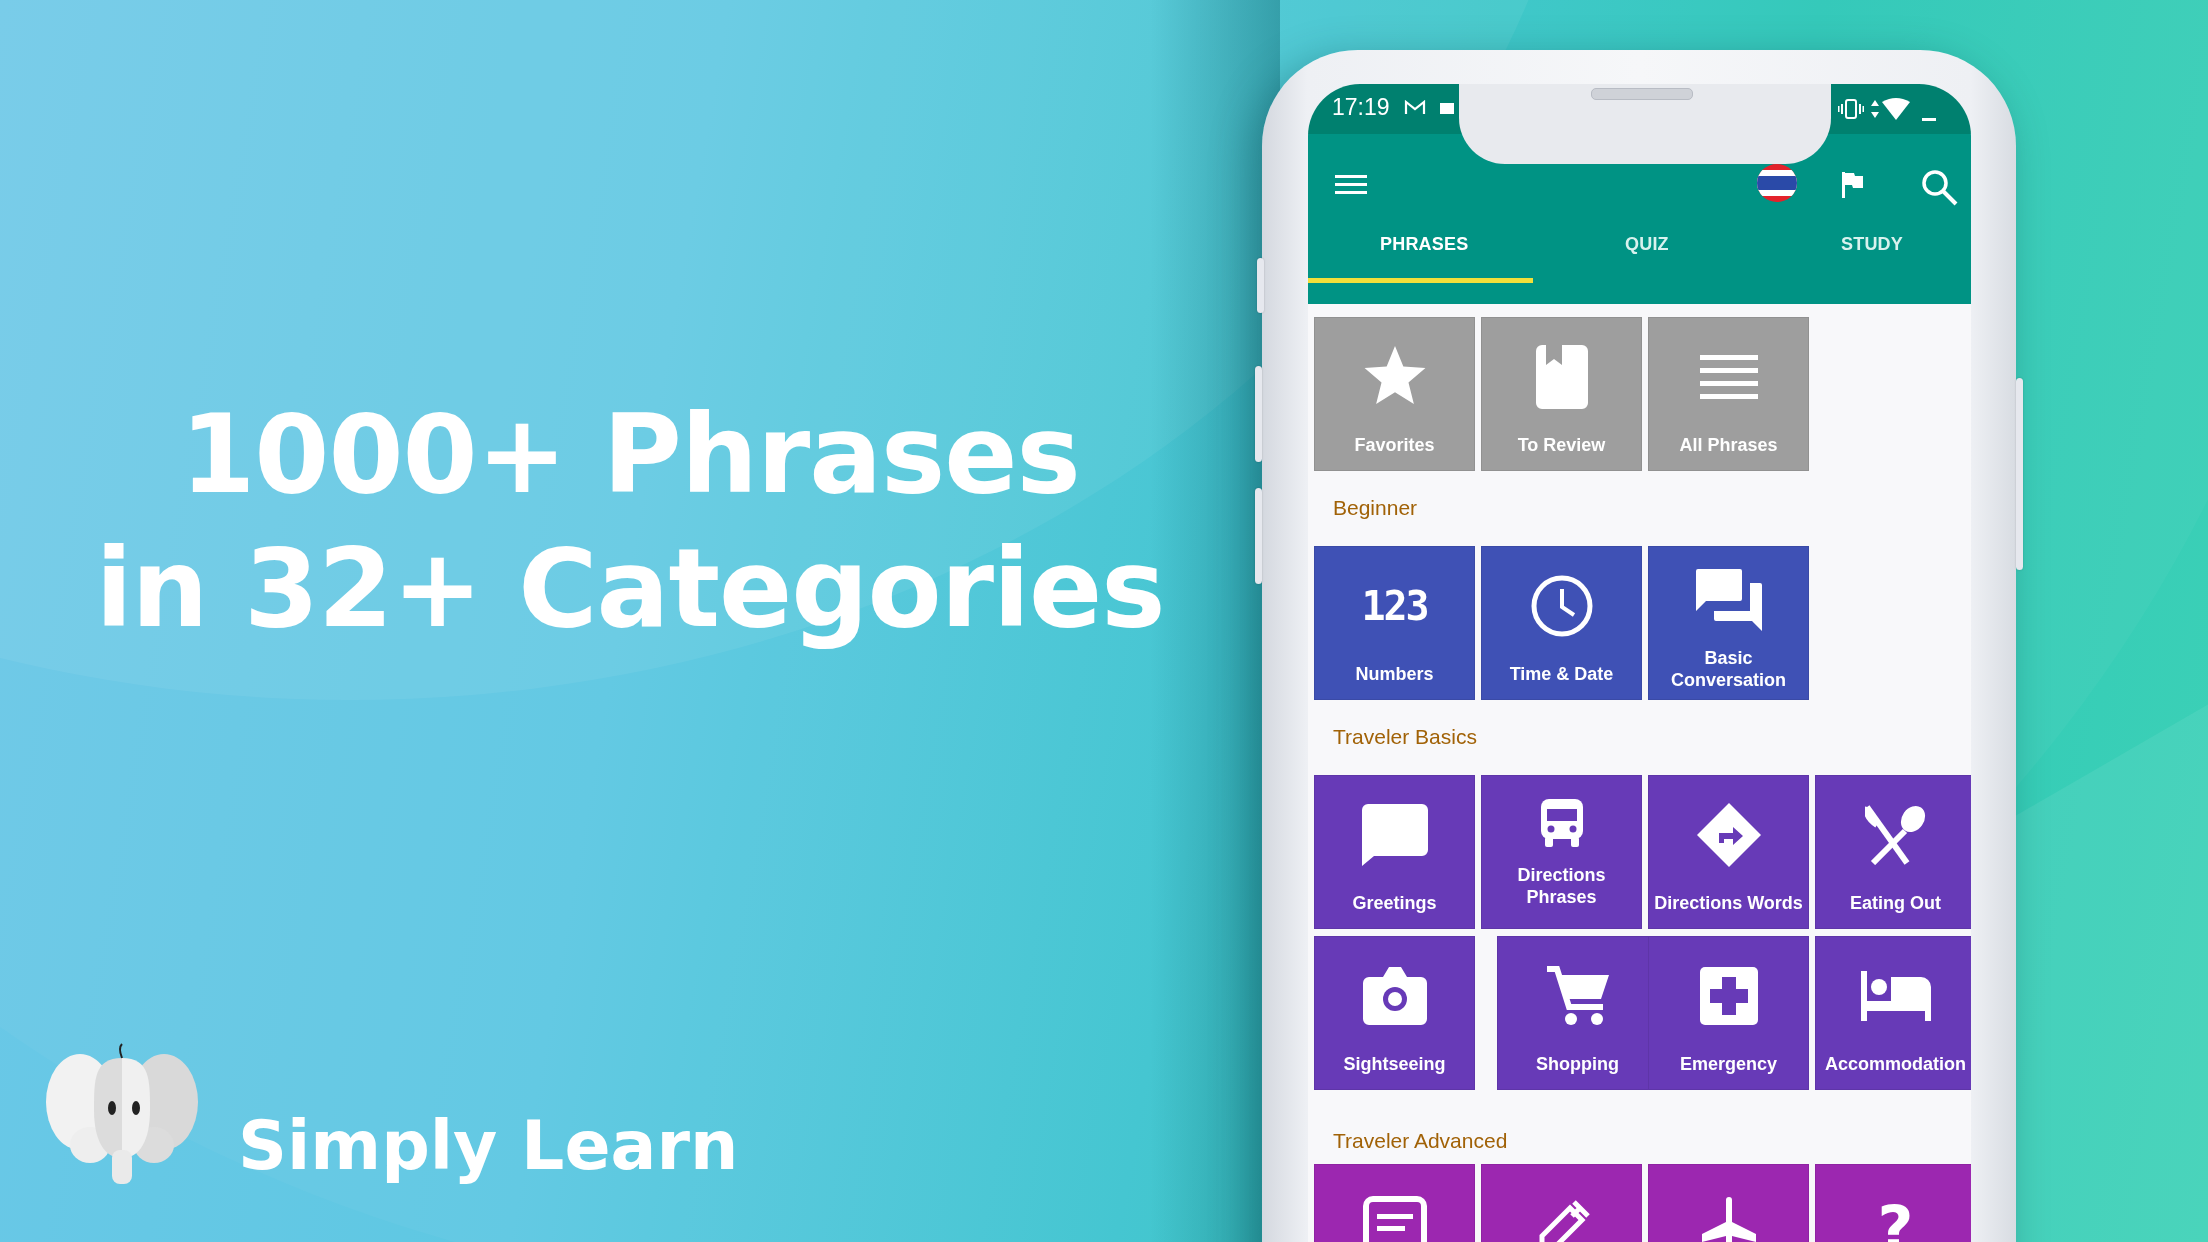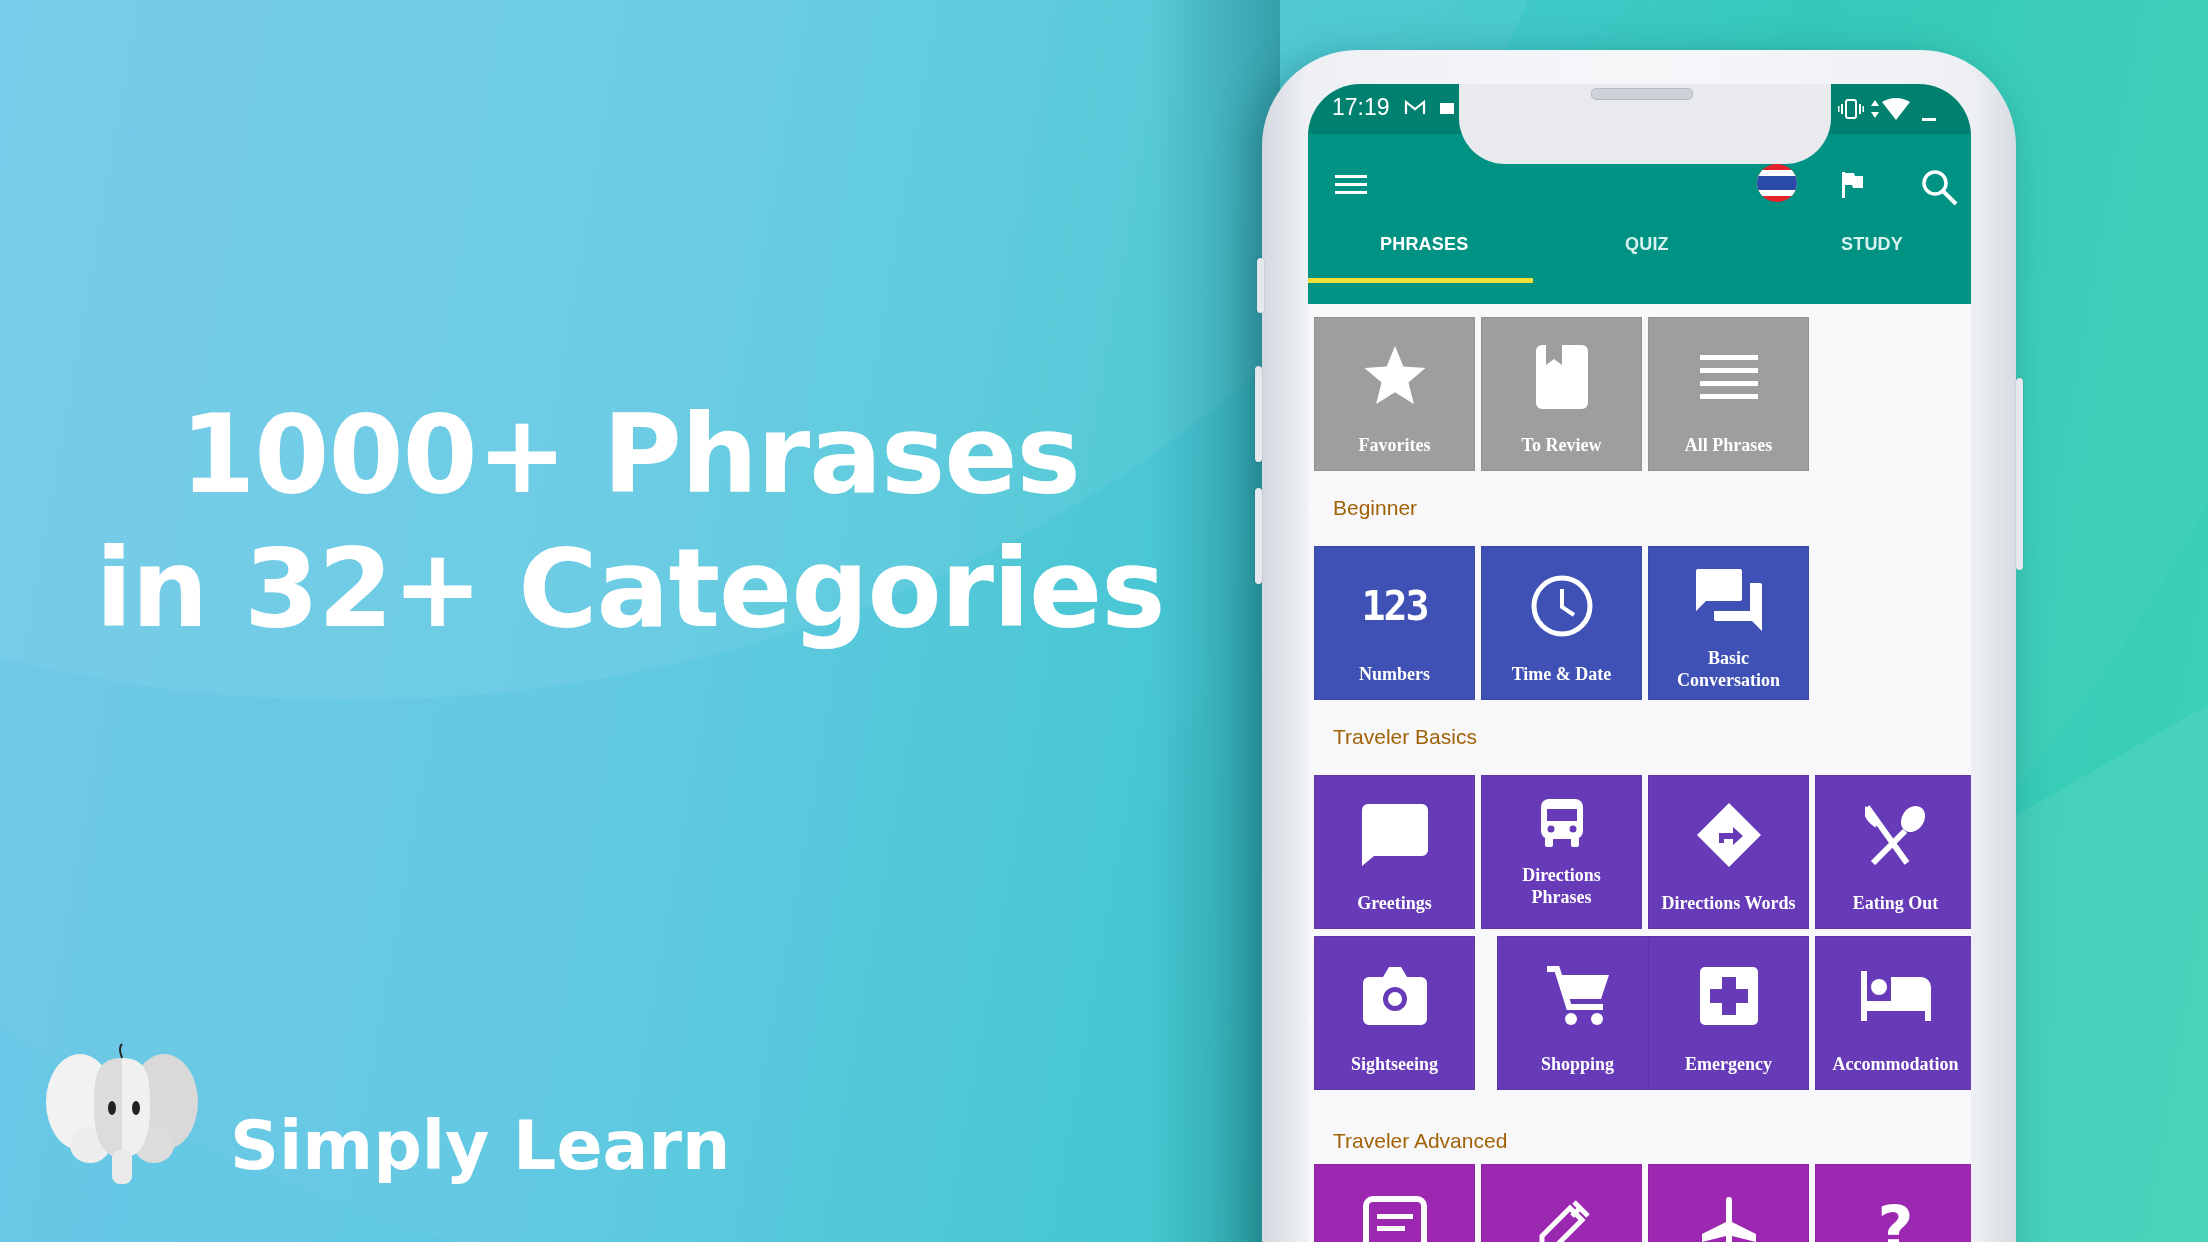--- a/index.html
+++ b/index.html
@@ -11,40 +11,40 @@
   .bg-arc2{position:absolute;left:-600px;top:-1500px;width:2950px;height:2800px;border-radius:50%;
     background:rgba(255,255,255,0.035);}
   .bg-shade{position:absolute;left:1150px;top:0;width:130px;height:1242px;
     background:linear-gradient(90deg,rgba(0,80,90,0) 0%,rgba(0,80,90,0.35) 100%);}
   .bg-diag{position:absolute;left:2016px;top:700px;width:400px;height:700px;
     background:rgba(255,255,255,0.07);transform:skewY(-30deg);}
 
   .headline{position:absolute;left:0;width:1260px;top:388px;text-align:center;color:#fff;
     font-family:"DejaVu Sans",sans-serif;font-weight:bold;font-size:108px;line-height:134px;letter-spacing:-1px;}
   .brand{position:absolute;left:42px;top:1040px;display:flex;align-items:center;}
-  .brand-name{color:#fff;font-weight:bold;font-size:68px;margin-left:28px;margin-top:60px;font-family:"DejaVu Sans",sans-serif;}
+  .brand-name{color:#fff;font-weight:bold;font-size:68px;margin-left:36px;margin-top:60px;font-family:"DejaVu Sans",sans-serif;}
 
   
   .phone{position:absolute;left:1262px;top:50px;width:754px;height:1300px;border-radius:96px;
     background:linear-gradient(90deg,#d4d8df 0%,#eef0f4 6%,#f6f7f9 50%,#eef0f4 94%,#d8dce2 100%);
     box-shadow:-10px 10px 40px rgba(0,60,70,0.35);}
   .side-btn{position:absolute;width:7px;border-radius:4px;background:#e6e8ee;box-shadow:0 0 2px rgba(0,0,0,0.2);}
   .screen{position:absolute;left:1308px;top:84px;width:663px;height:1200px;overflow:hidden;border-radius:52px 52px 0 0;background:#f8f8fa;}
   .statusbar{position:absolute;left:0;top:0;width:663px;height:50px;background:#00806f;color:#fff;}
   .appbar{position:absolute;left:0;top:50px;width:663px;height:170px;background:#009384;}
   .notch{position:absolute;left:151px;top:-10px;width:372px;height:90px;background:#e8eaee;border-radius:0 0 46px 46px;z-index:5;}
   .speaker{position:absolute;left:132px;top:14px;width:100px;height:10px;border-radius:5px;background:#cfd2d8;border:1px solid #b8bcc4;}
   .time{position:absolute;left:24px;top:10px;font-size:23px;font-family:"Liberation Sans",sans-serif;}
   .tab{position:absolute;top:150px;font-family:"Liberation Sans",sans-serif;font-weight:bold;font-size:18px;color:#d8f2ee;letter-spacing:0.2px;}
   .tab.active{color:#fff;}
   .indicator{position:absolute;left:0;top:194px;width:225px;height:5px;background:#f2df3a;}
   .section-label{position:absolute;left:25px;font-family:"Liberation Sans",sans-serif;font-size:21px;color:#a16207;}
   .tile{position:absolute;width:161px;height:154px;color:#fff;box-sizing:border-box;border:1px solid rgba(0,0,0,0.08);}
   .tile .ic{position:absolute;left:0;right:0;top:24px;height:70px;display:flex;justify-content:center;align-items:center;}
-  .tile .lbl{position:absolute;left:0;right:0;bottom:14px;text-align:center;font-family:Liberation Serif, serif;font-weight:bold;font-size:18px;line-height:22px;}
+  .tile .lbl{position:absolute;left:0;right:0;bottom:14px;text-align:center;font-family:Liberation Sans, sans-serif;font-weight:bold;font-size:18px;line-height:22px;}
   .gray{background:#9e9e9e;} .blue{background:#3f51b5;} .purple{background:#673ab7;} .magenta{background:#9c27b0;}
 </style>
 </head>
 <body>
 
 <div class="bg-arc2"></div>
 <div class="bg-arc1"></div>
 <div class="bg-shade"></div>
 <div class="bg-diag"></div>
 

